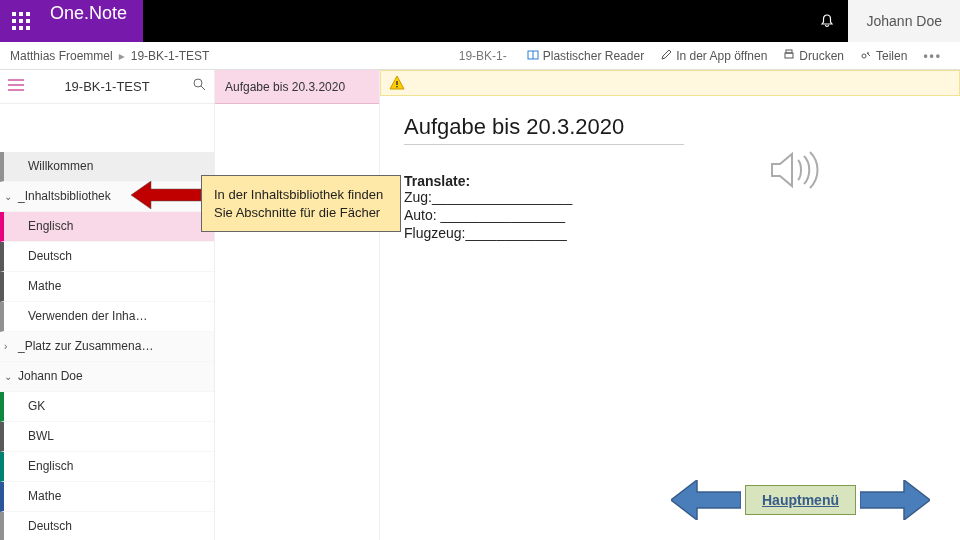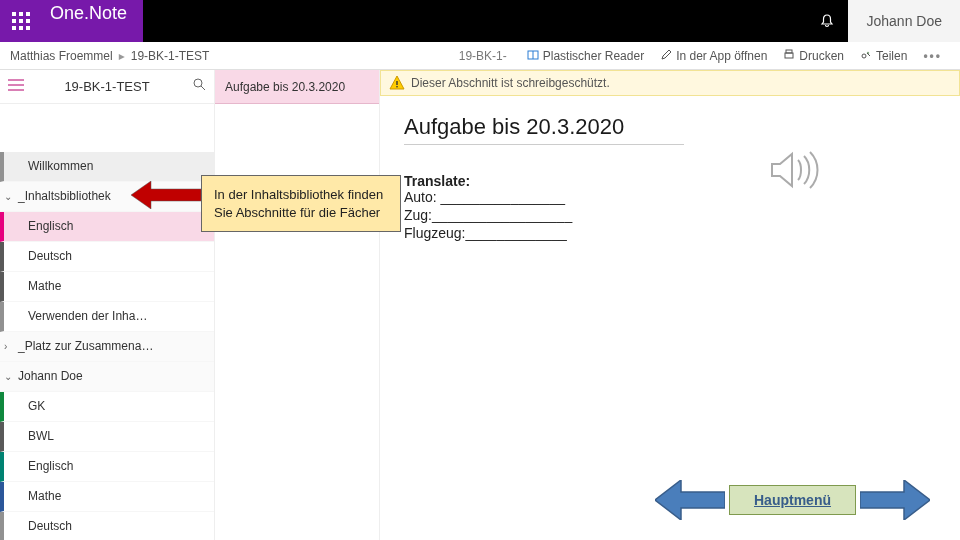--- a/index.html
+++ b/index.html
@@ -66,21 +66,21 @@
 .callout { position: absolute; left: 201px; top: 175px; width: 200px; z-index: 50; }
 .callout-box { background: #ffe9a8; border: 1px solid #666; padding: 10px 12px; font-size: 13px; line-height: 1.35; color: #222; }
 .callout-arrow { position: absolute; left: -70px; top: 6px; width: 70px; height: 28px; }
 
 
 .speaker { position: absolute; right: 140px; top: 142px; width: 56px; height: 56px; opacity: 0.7; }
 
 
 .bottom-nav { position: absolute; right: 30px; bottom: 20px; display: flex; align-items: center; gap: 4px; }
 .arrow-shape { width: 70px; height: 40px; position: relative; }
-.main-label { background: #d7e4bd; border: 1px solid #7f9a4e; padding: 6px 24px; font-size: 14px; color: #385d8a; font-weight: bold; text-decoration: underline; cursor: pointer; }
+.main-label { background: #d7e4bd; border: 1px solid #7f9a4e; padding: 6px 16px; font-size: 14px; color: #385d8a; font-weight: bold; text-decoration: underline; cursor: pointer; }
 
 </style>
 </head>
 <body>
 
 <div class="hdr">
   <div class="waffle">
     <svg viewBox="0 0 18 18">
       <g fill="#fff">
         <rect x="0" y="0" width="4" height="4"></rect>
@@ -223,28 +223,27 @@
       </div>
   </div>
 
   <div class="col3">
     <div class="alert-bar">
       <svg class="alert-icon" viewBox="0 0 16 16">
         <path d="M8 1l7 13H1z" fill="#ffcc00" stroke="#cc9900"></path>
           <rect x="7.3" y="6" width="1.4" height="4" fill="#333"></rect>
           <rect x="7.3" y="11" width="1.4" height="1.4" fill="#333"></rect>
       </svg>
-      <span>Dieser Abschnitt ist schreibgeschützt.</span>
     </div>
     <div class="page-body">
       <div class="page-title">Aufgabe bis 20.3.2020</div>
       <div class="content-block">
         <div class="trans-label">Translate:</div>
+        <div class="line">Zug:__________________</div>
         <div class="line">Auto: ________________</div>
-        <div class="line">Zug:__________________</div>
         <div class="line">Flugzeug:_____________</div>
       </div>
     </div>
   </div>
 
 </div>
 
 <div class="callout">
   <svg class="callout-arrow" viewBox="0 0 70 28">
     <path d="M70 8 L20 8 L20 0 L0 14 L20 28 L20 20 L70 20 Z" fill="#c00000" stroke="#555" stroke-width="0.5"></path>

